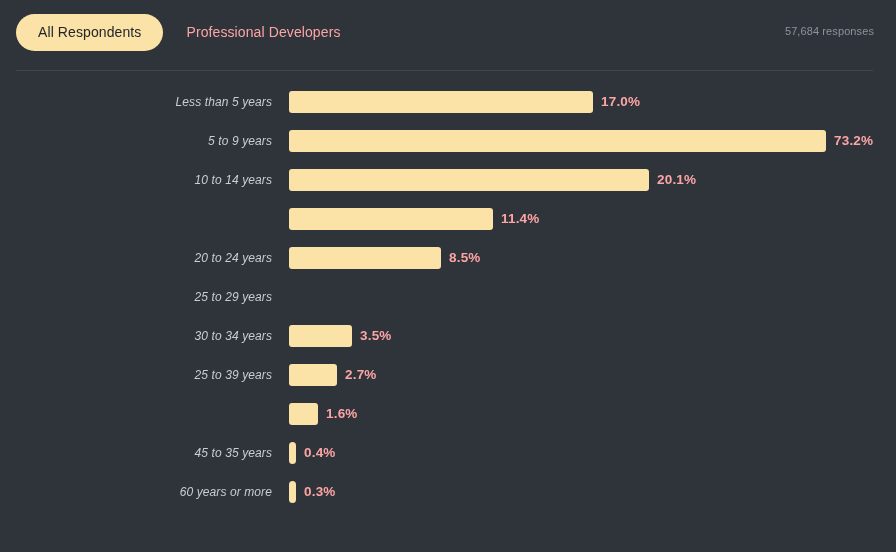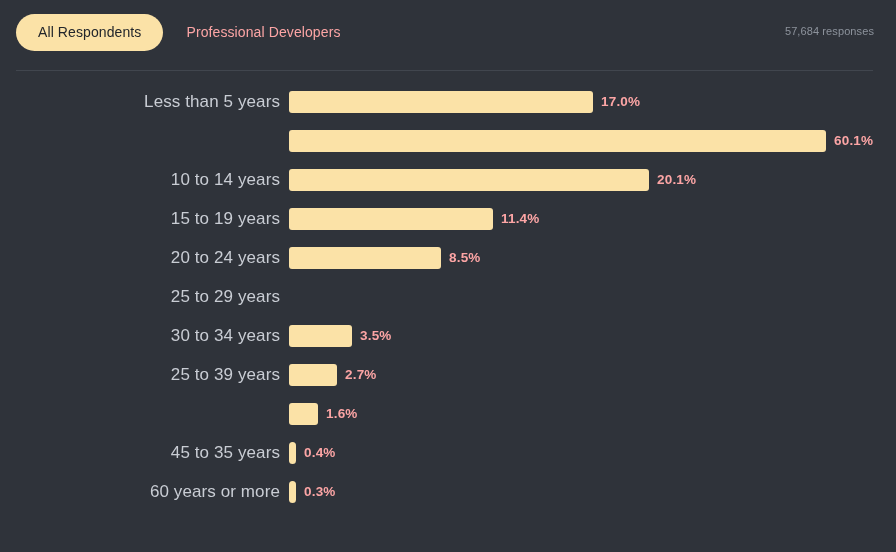--- a/index.html
+++ b/index.html
@@ -92,27 +92,28 @@
 
   .row {
     position: relative;
     height: 39px;
     display: flex;
     align-items: center;
   }
 
   .cat-label {
     position: absolute;
-    left: 8px;
+    left: 0;
     width: 272px;
     text-align: right;
-    font-size: 17px;
+    font-size: 12px;
     color: #c9cdd4;
     letter-spacing: 0.1px;
     white-space: nowrap;
+    font-style: italic;
   }
 
   .bar-area {
     position: absolute;
     left: 289px;
     right: 0;
     display: flex;
     align-items: center;
   }
 
@@ -151,34 +152,34 @@
 
   <div class="chart" id="chart">
       <div class="row">
         <div class="cat-label">Less than 5 years</div>
         <div class="bar-area">
           <div class="bar" style="width: 304px;"></div>
           <div class="val-label">17.0%</div>
         </div>
       </div>
       <div class="row">
+        <div class="cat-label">5 to 9 years</div>
         <div class="bar-area">
           <div class="bar" style="width: 537px;"></div>
-          <div class="val-label">60.1%</div>
+          <div class="val-label">73.2%</div>
         </div>
       </div>
       <div class="row">
         <div class="cat-label">10 to 14 years</div>
         <div class="bar-area">
           <div class="bar" style="width: 360px;"></div>
           <div class="val-label">20.1%</div>
         </div>
       </div>
       <div class="row">
-        <div class="cat-label">15 to 19 years</div>
         <div class="bar-area">
           <div class="bar" style="width: 204px;"></div>
           <div class="val-label">11.4%</div>
         </div>
       </div>
       <div class="row">
         <div class="cat-label">20 to 24 years</div>
         <div class="bar-area">
           <div class="bar" style="width: 152px;"></div>
           <div class="val-label">8.5%</div>

